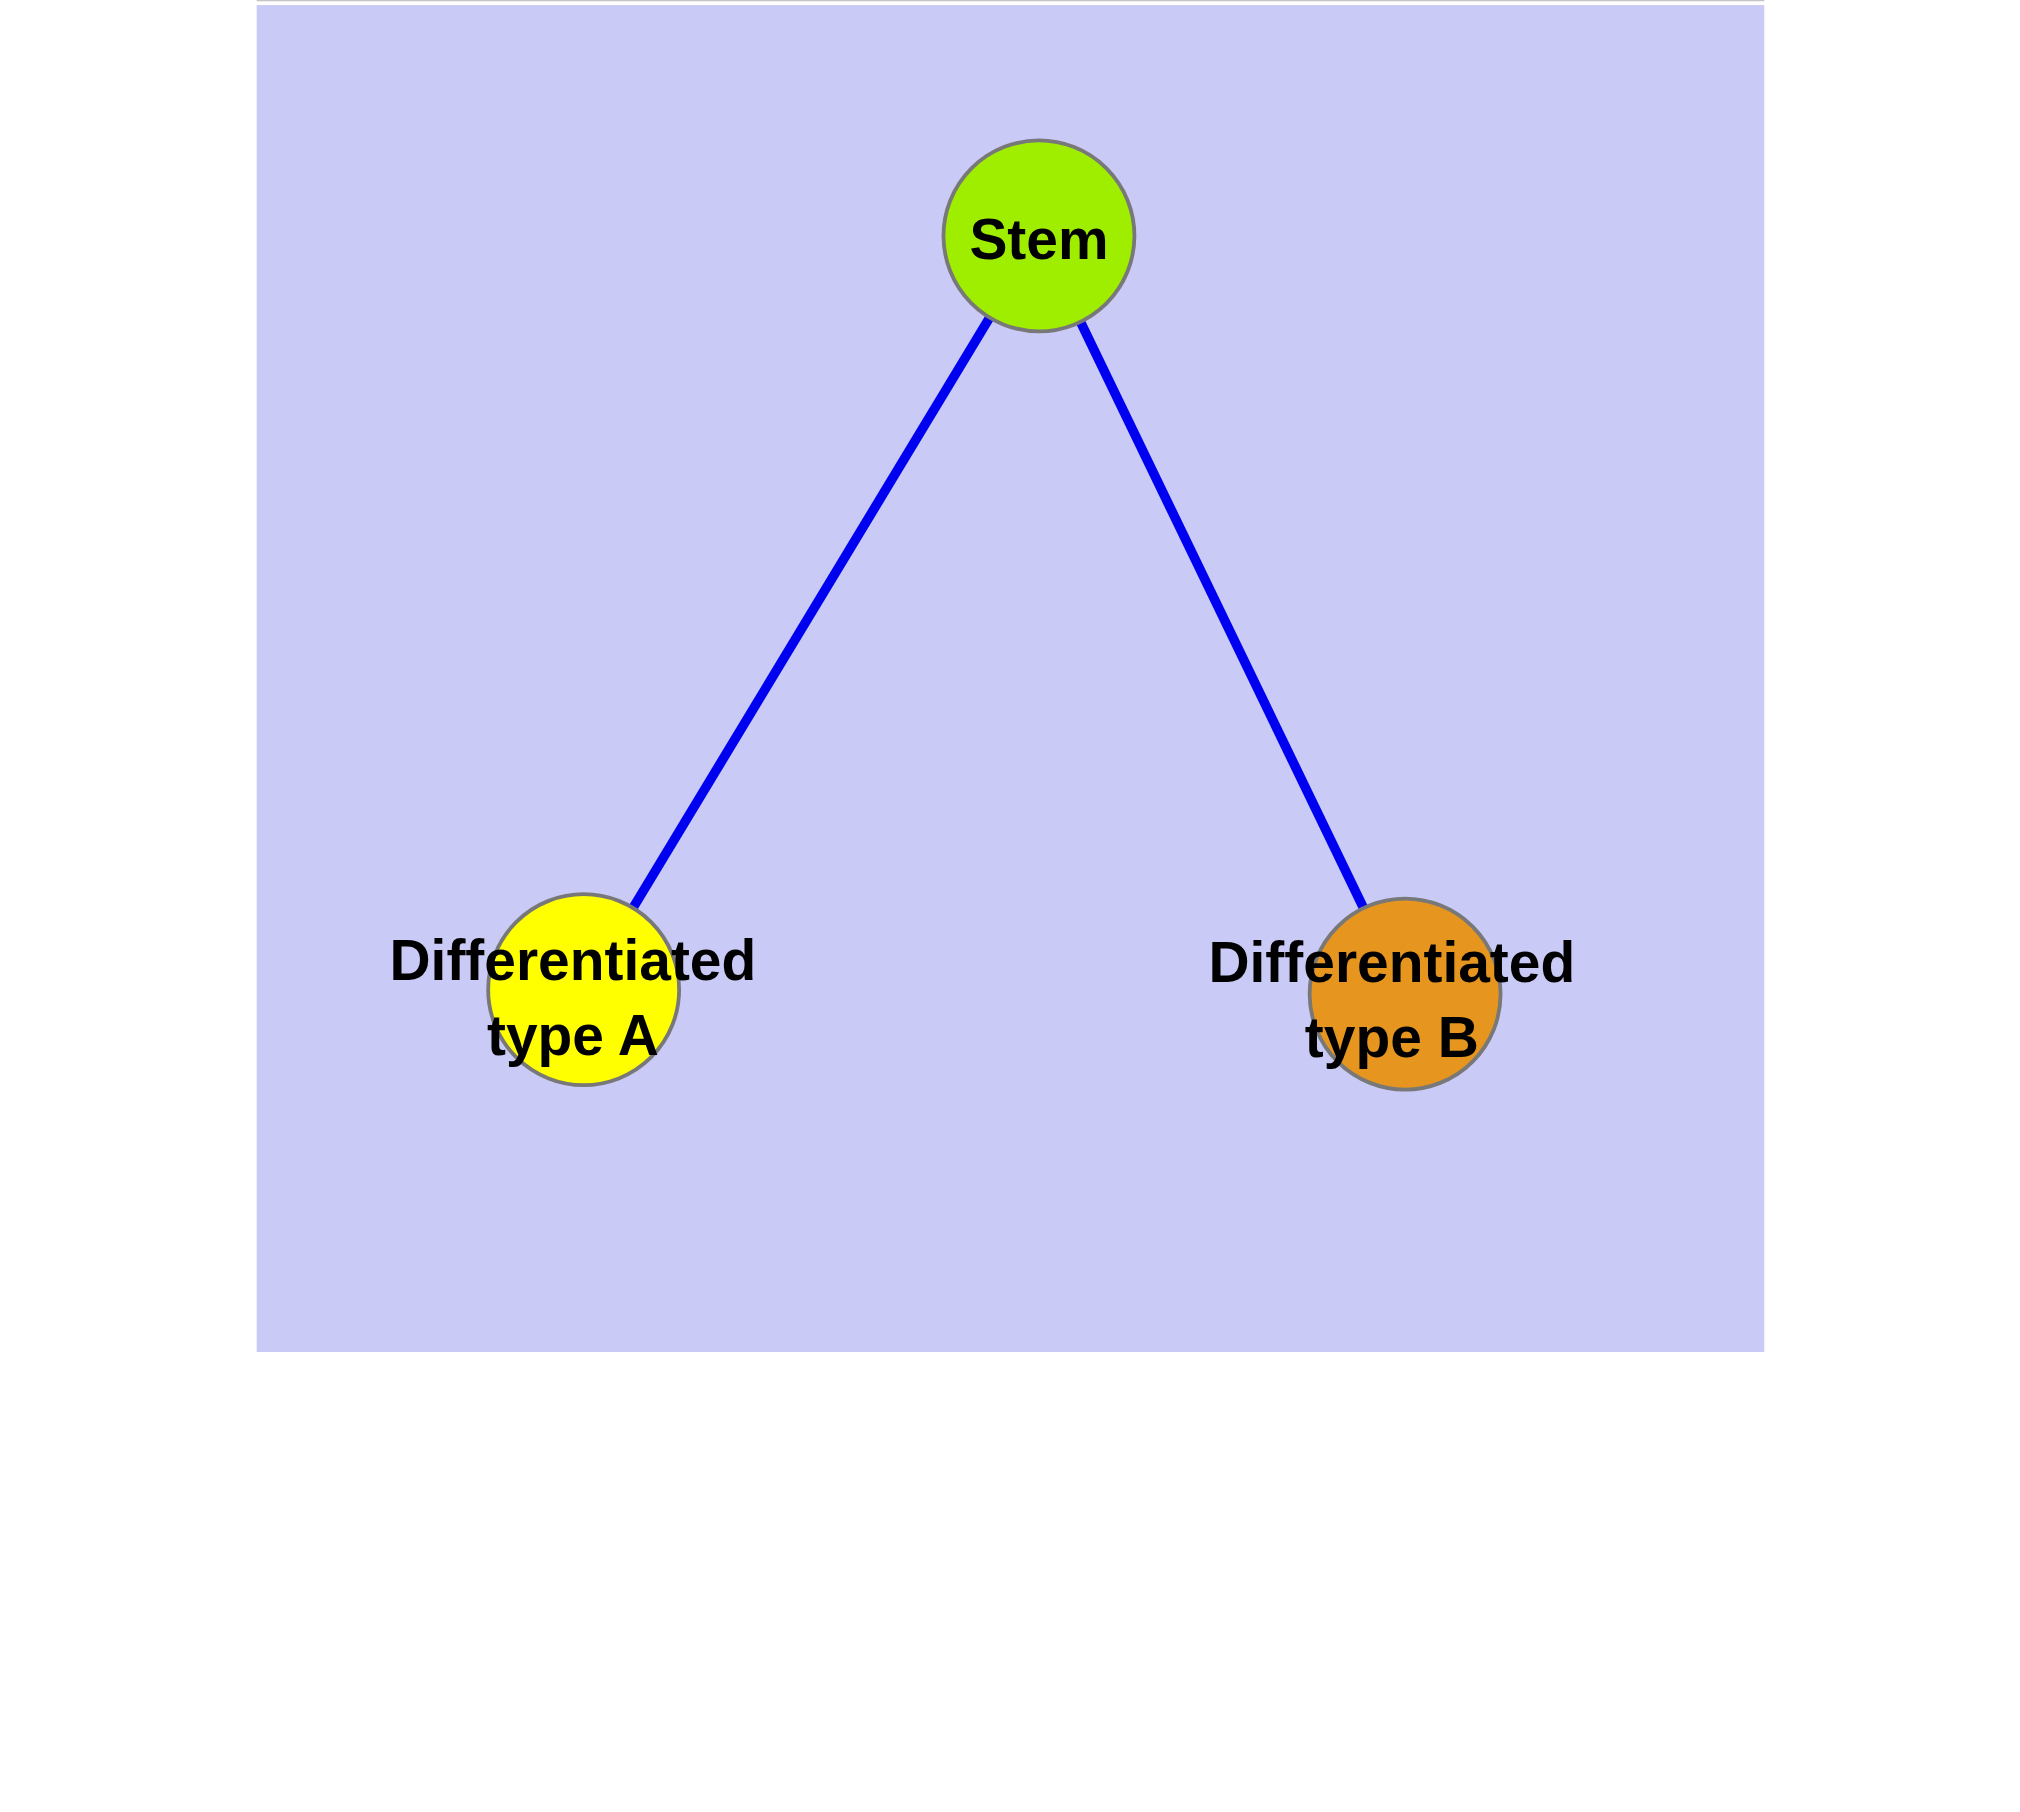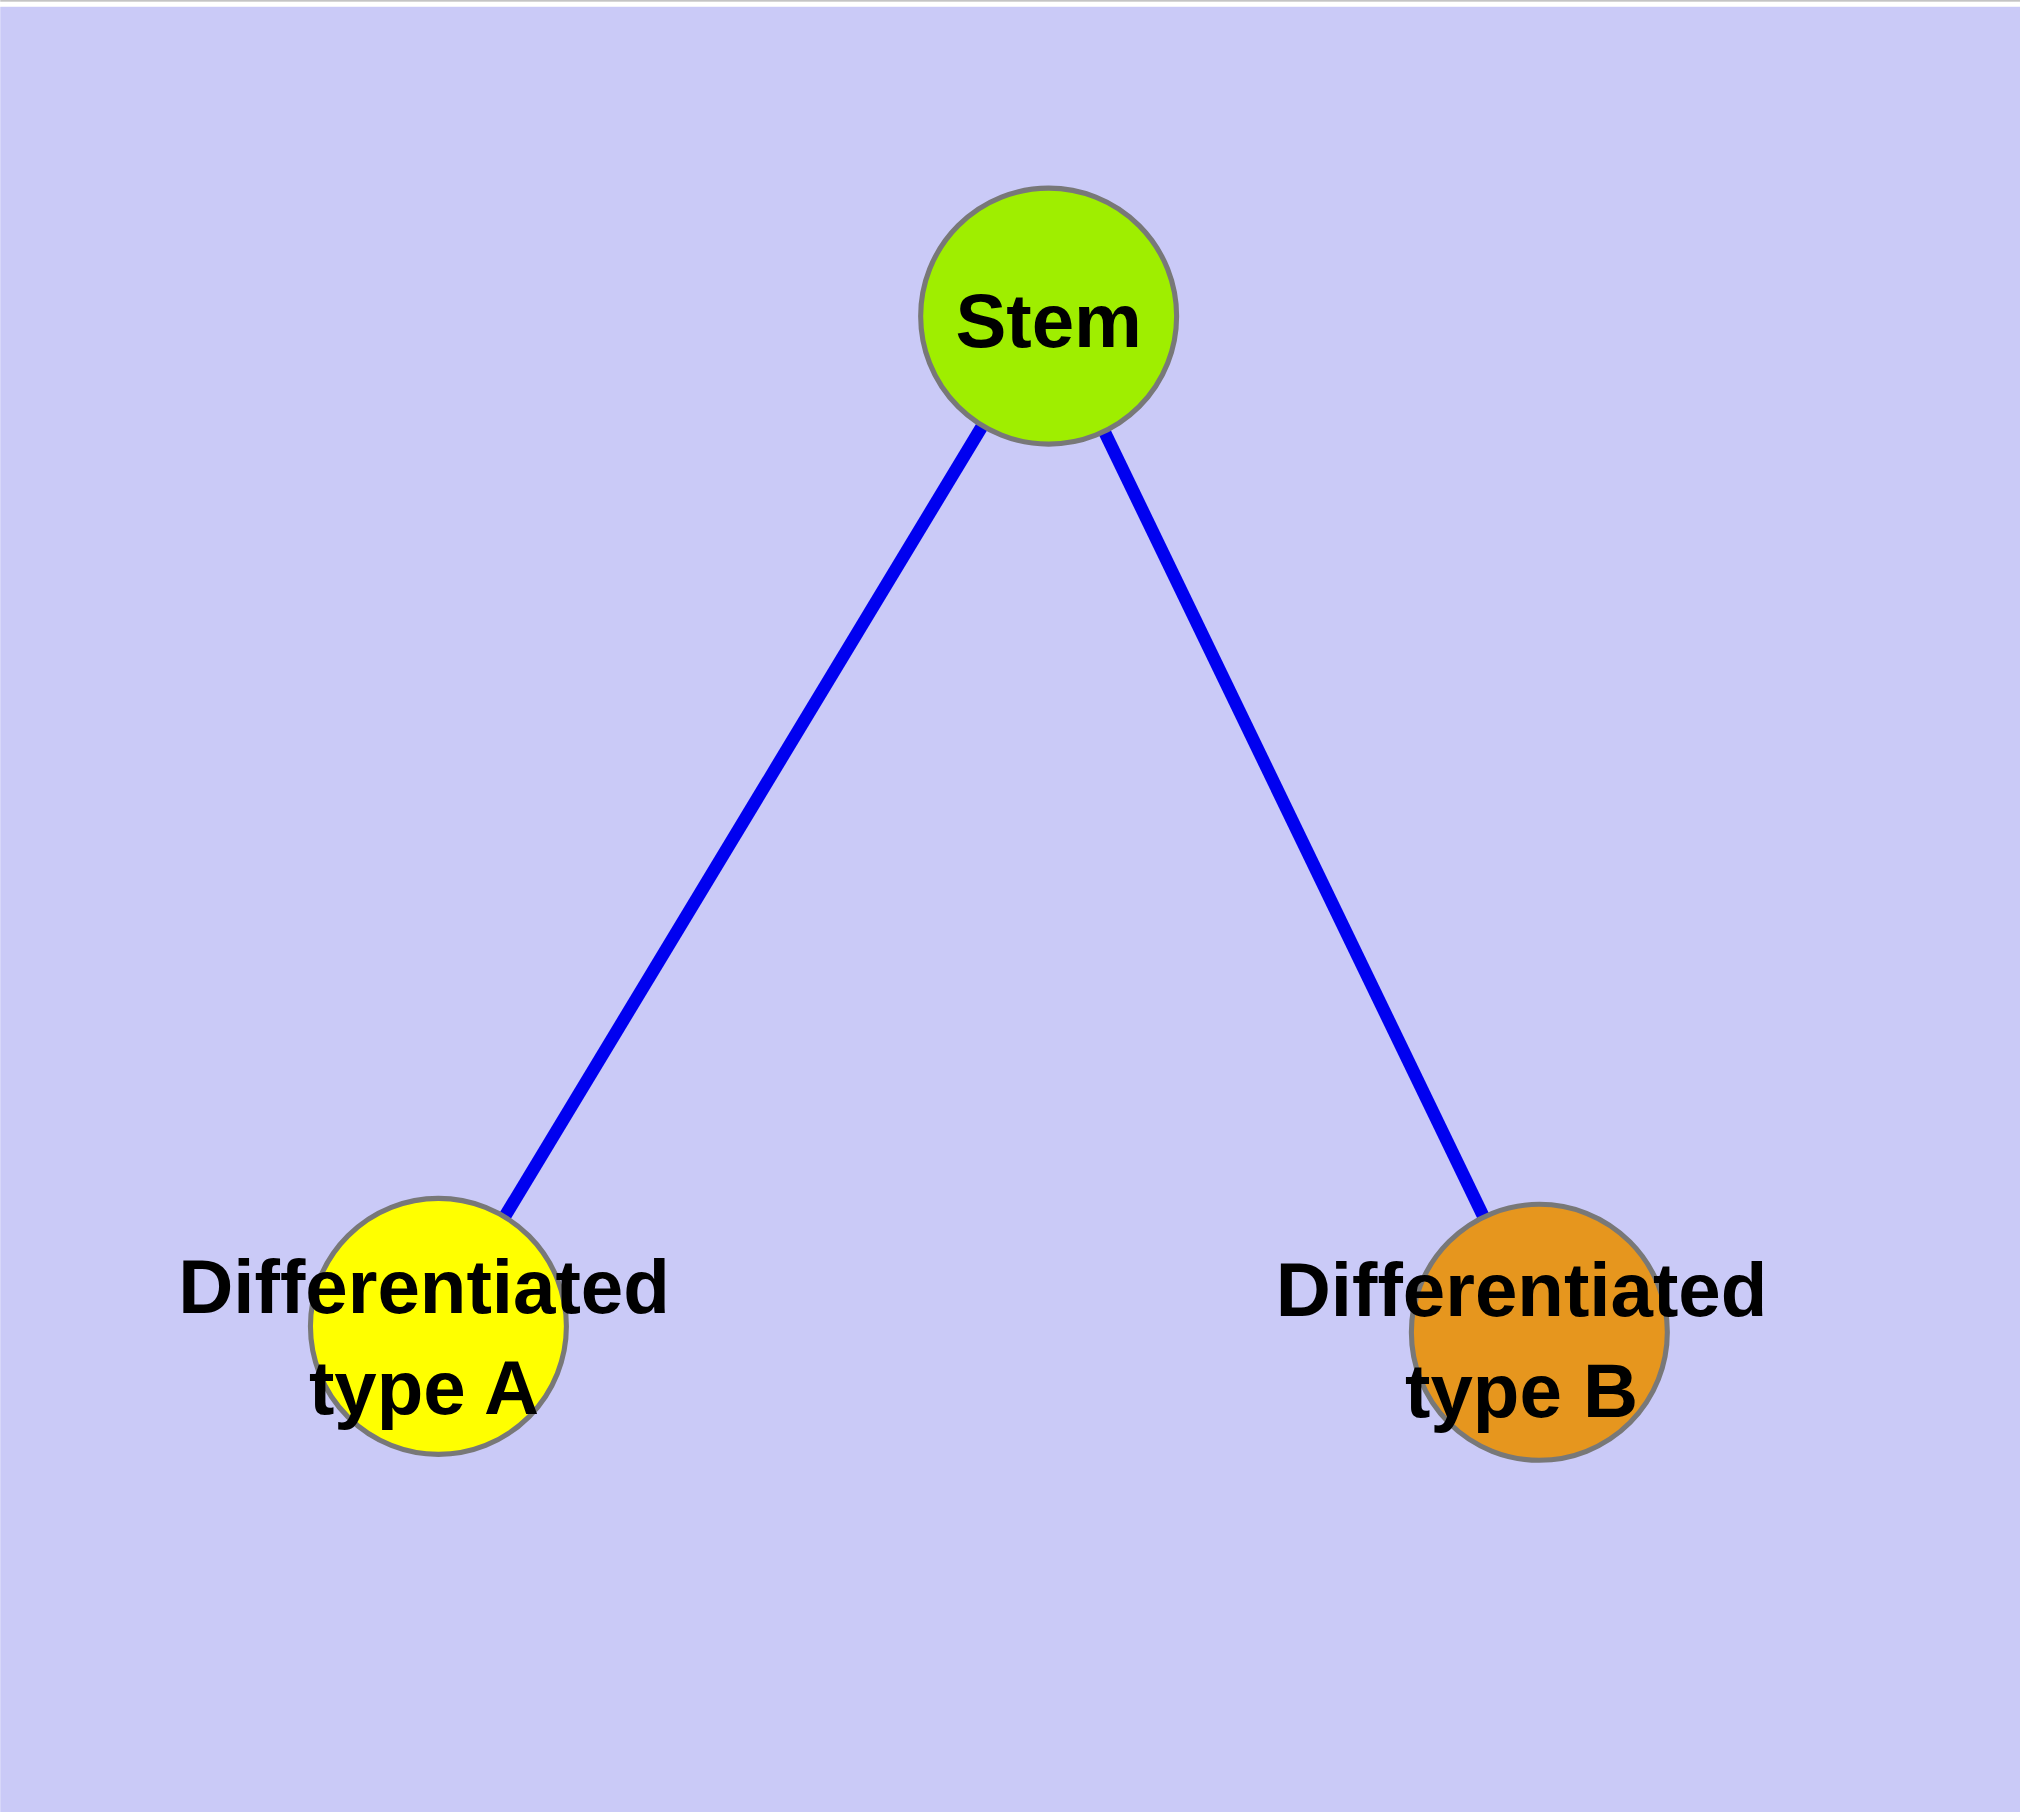--- a/index.html
+++ b/index.html
@@ -2,21 +2,21 @@
 <html style="font-size:13.6px"><head>
 <meta charset="utf-8">
 <style>
   html, body {
     margin: 0;
     padding: 0;
     background: #ffffff;
   }
   .stage {
     width: 2021px;
-    height: 1812px;
+    height: 1352px;
     position: relative;
   }
   svg {
     display: block;
     width: 100%;
     height: 100%;
   }
   .edge {
     stroke-width: 15px;
     fill: none;

